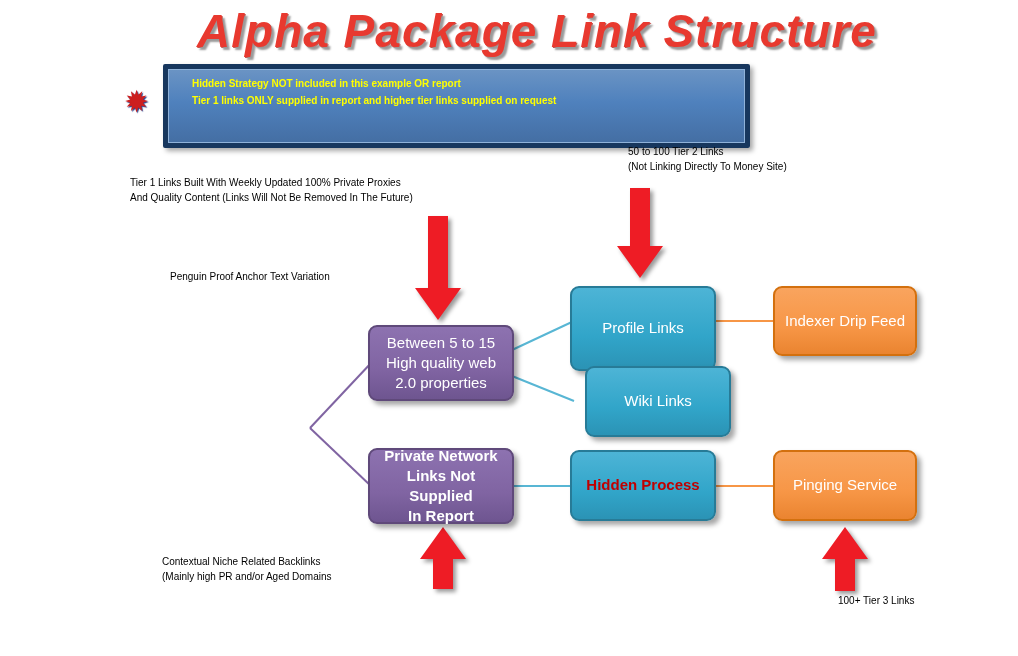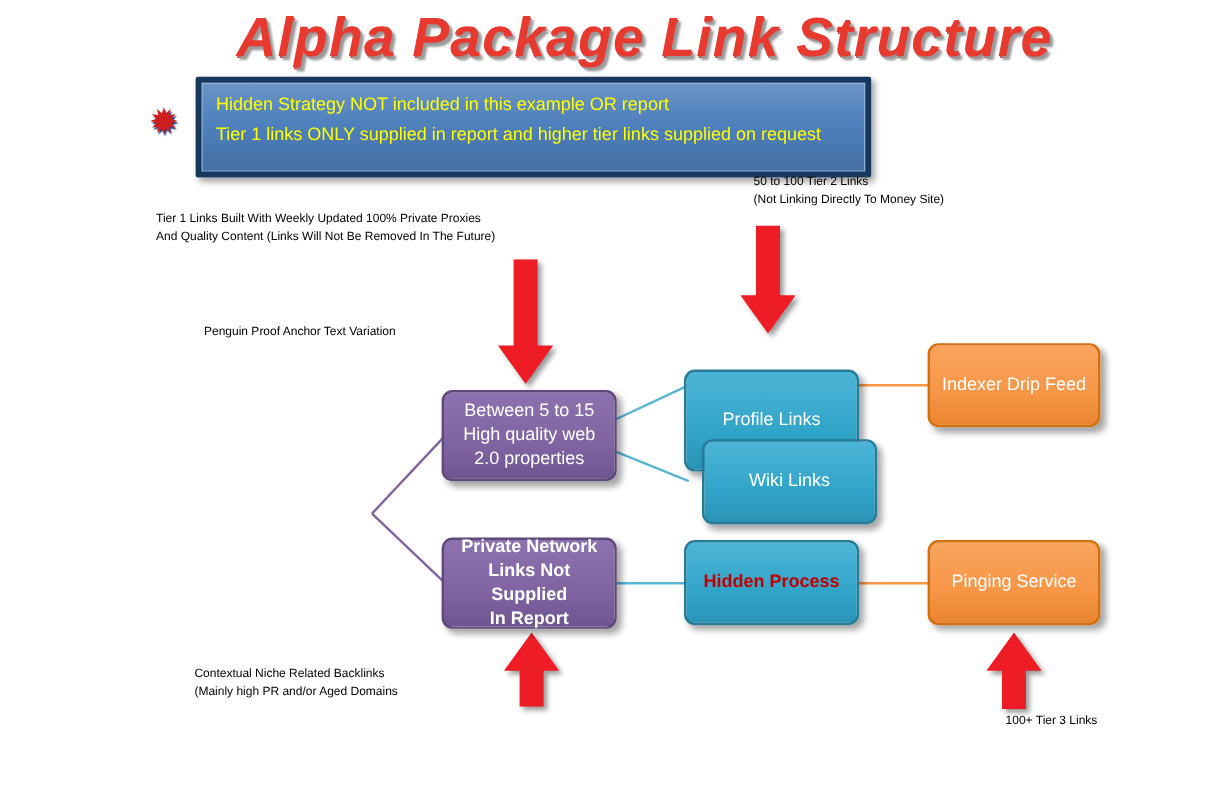--- a/index.html
+++ b/index.html
@@ -19,22 +19,22 @@
     text-shadow:3px 3px 2px #9a9a9a, 1px 1px 0 #c94f48;
     z-index:3;
   }
 
   
   .banner{
     position:absolute;left:163px;top:64px;width:529px;height:60px;
     background:linear-gradient(180deg,#6b94c4 0%,#4f81bd 45%,#446ea3 100%);
     border:5px solid #17375e;border-radius:2px;
     box-shadow:3px 3px 5px rgba(0,0,0,0.35), inset 0 0 0 1px #8fb2d9;
-    color:#ffff00;font-weight:normal;font-size:15px;line-height:1.65;
-    padding:7px 12px;white-space:pre-line;z-index:3;
+    color:#ffff00;font-weight:bold;font-size:10px;line-height:1.65;
+    padding:7px 24px;white-space:pre-line;z-index:3;
   }
   .star-icon{
     position:absolute;left:124px;top:84px;font-size:30px;color:#cc1f1f;
     text-shadow:1px 1px 1px #27408b;z-index:3;
   }
 
   
   .annotation{
     position:absolute;color:#000;font-size:10px;line-height:1.45;
     white-space:pre-line;z-index:3;
@@ -128,21 +128,21 @@
 
 
   <div class="node purple" style="left:368px;top:325px;width:146px;height:76px;">Between 5 to 15
 High quality web
 2.0 properties</div>
 
   <div class="node purple" style="left:368px;top:448px;width:146px;height:76px;font-weight:bold;">Private Network
 Links Not Supplied
 In Report</div>
 
-  <div class="node teal" style="left:570px;top:286px;width:146px;height:85px;margin-top:22px;">Profile Links</div>
+  <div class="node teal" style="left:570px;top:286px;width:146px;height:85px;">Profile Links</div>
 
   <div class="node teal" style="left:570px;top:366px;width:146px;height:71px;margin-left:15px;">Wiki Links</div>
 
   <div class="node teal hidden-text" style="left:570px;top:450px;width:146px;height:71px;">Hidden Process</div>
 
   <div class="node orange" style="left:773px;top:286px;width:144px;height:70px;">Indexer Drip Feed</div>
 
   <div class="node orange" style="left:773px;top:450px;width:144px;height:71px;">Pinging Service</div>
 
 </div>

